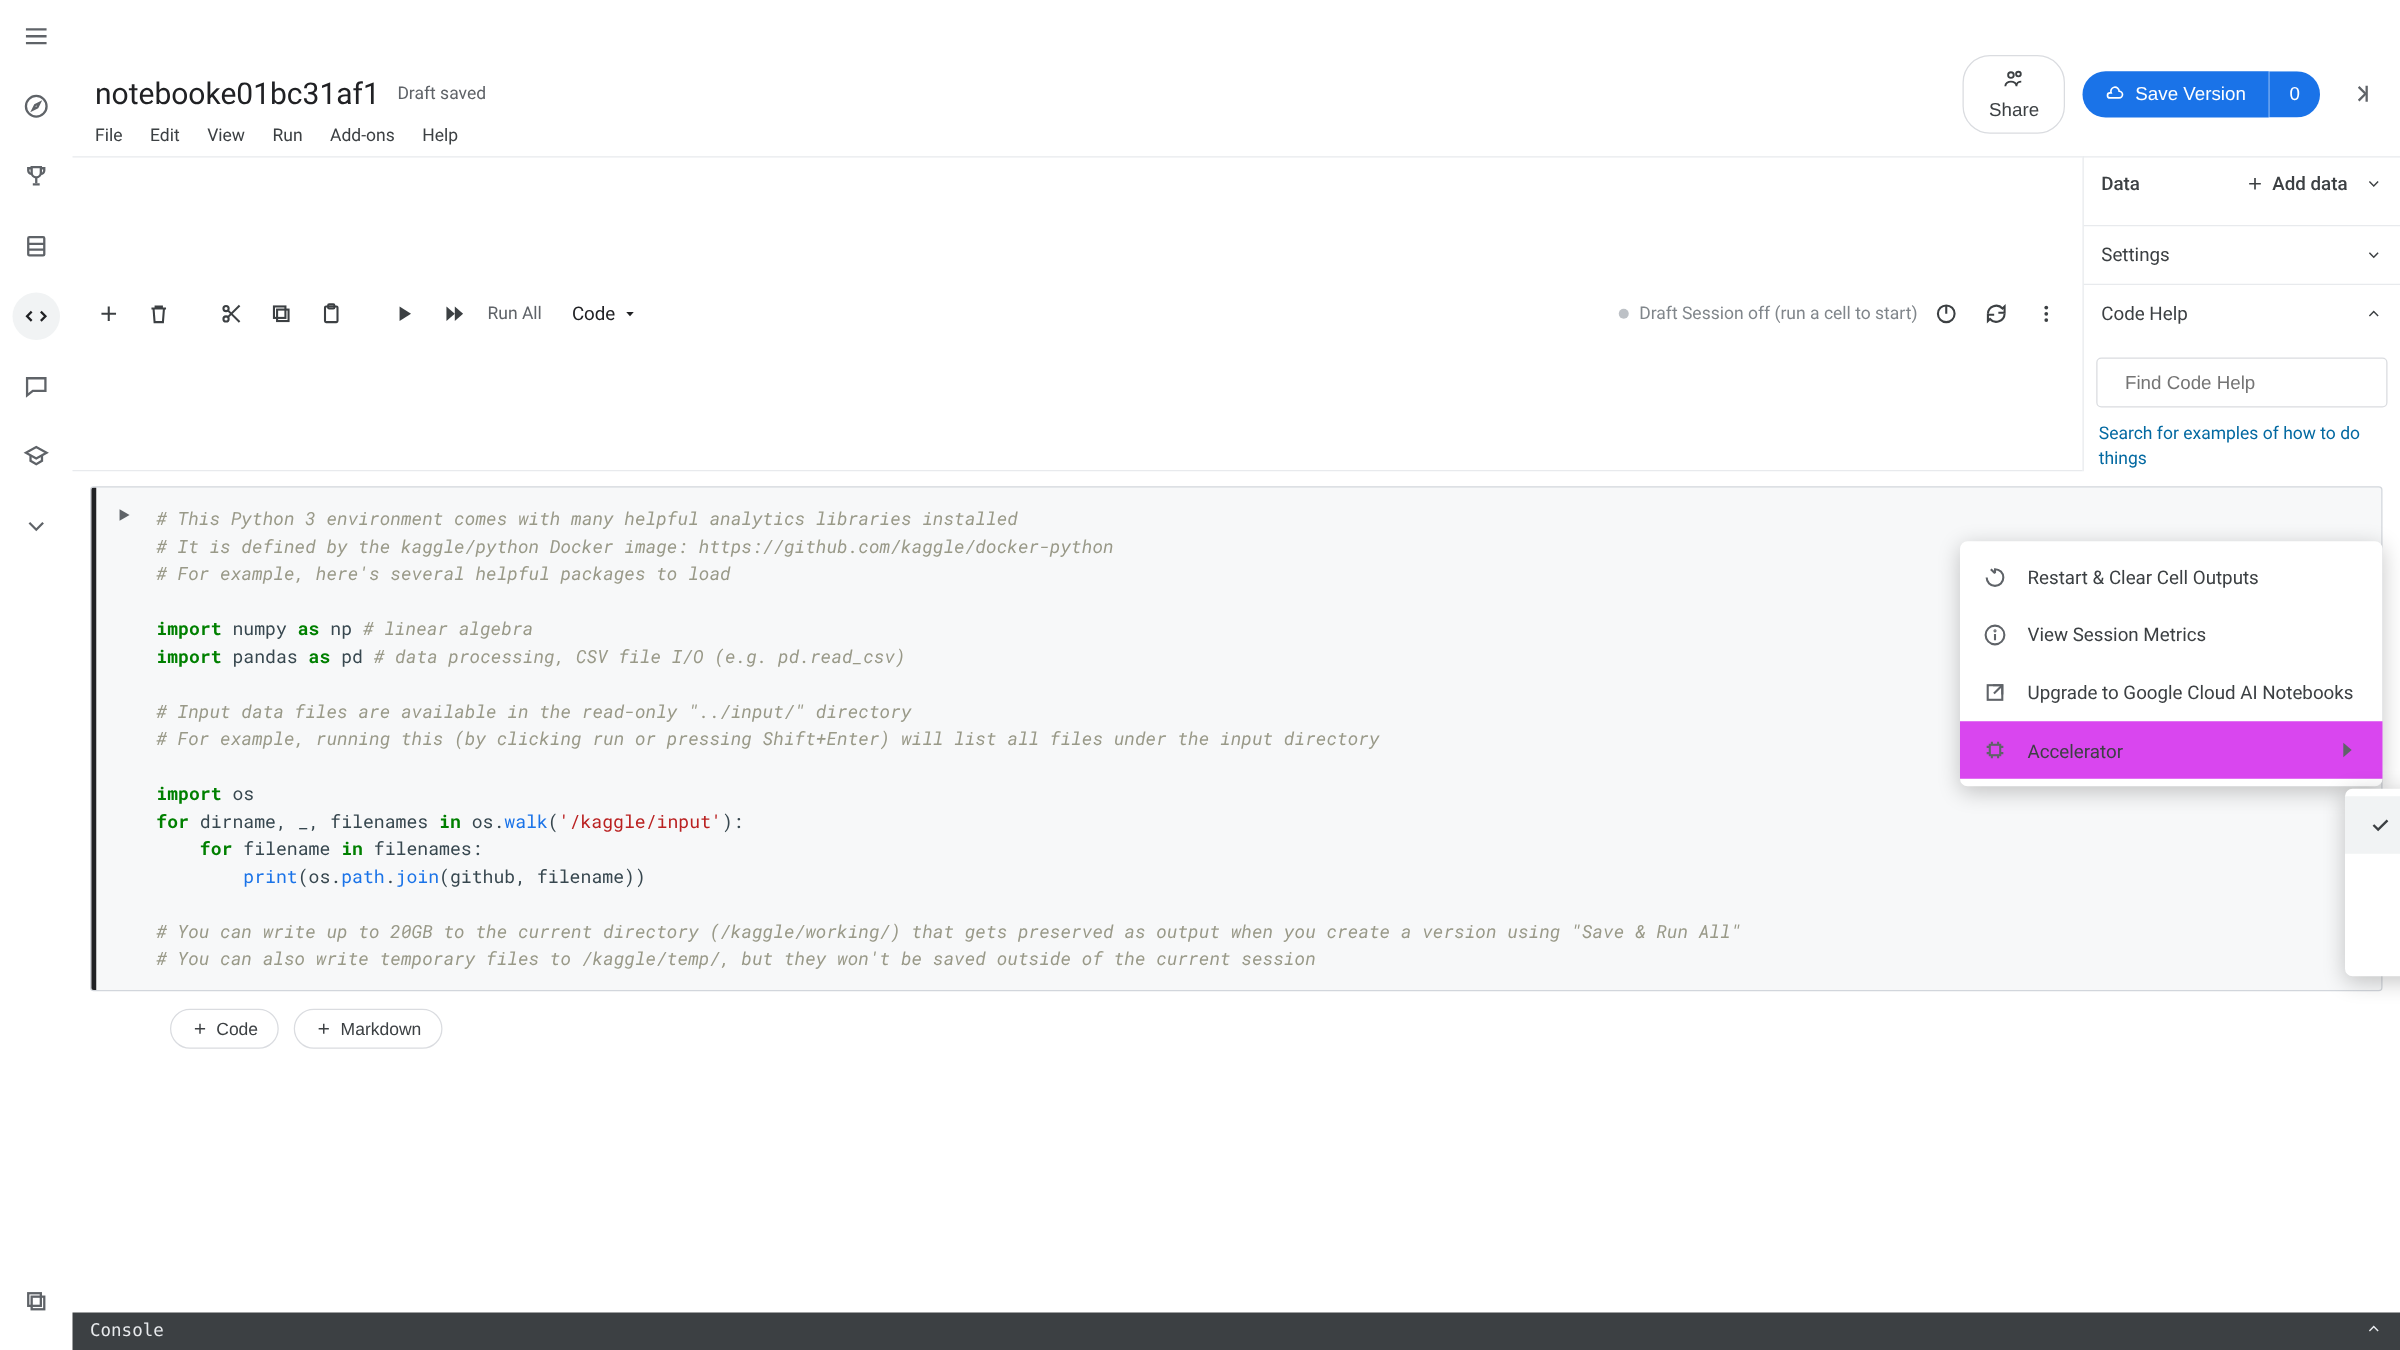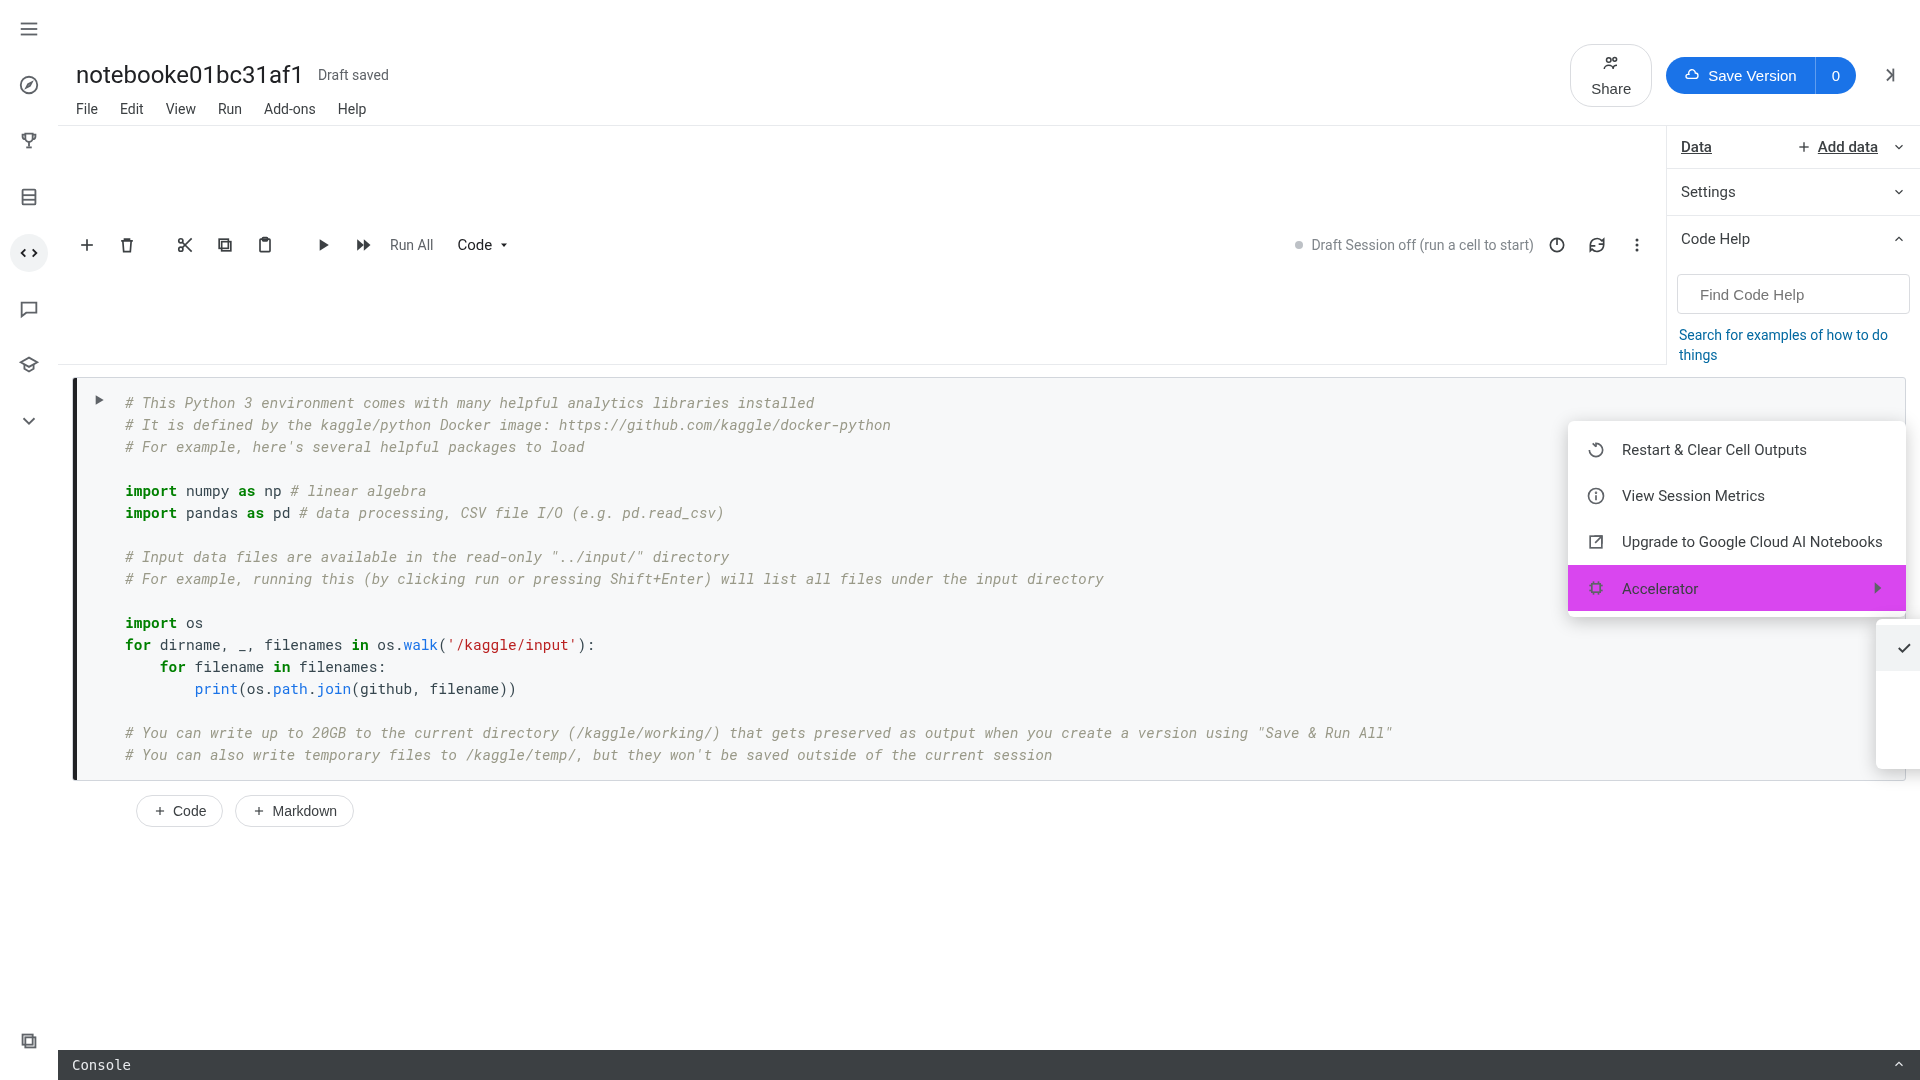--- a/index.html
+++ b/index.html
@@ -38,21 +38,21 @@
 .tbar .sep { width:12px; }
 .runall { font-size:14px; color:#5f6368; margin-left:4px; margin-right:10px; cursor:pointer; }
 .celltype { display:flex; align-items:center; gap:6px; font-size:15px; color:#202124; cursor:pointer; padding:4px 8px; }
 .tbar-right { margin-left:auto; display:flex; align-items:center; gap:6px; }
 .sess-off { font-size:14px; color:#80868b; display:flex; align-items:center; gap:8px; }
 .dot { width:8px; height:8px; border-radius:50%; background:#bdc1c6; }
 
 
 .rsb { width:254px; border-left:1px solid #e8eaed; display:flex; flex-direction:column; font-size:15px; }
 .rsb-row { display:flex; align-items:center; justify-content:space-between; padding:14px 14px; border-bottom:1px solid #e8eaed; cursor:pointer; color:#3c4043; }
-.rsb-row.hdrow { font-weight:500; padding-top:12px; padding-bottom:12px;text-decoration:underline; }
+.rsb-row.hdrow { font-weight:500; padding-top:12px; padding-bottom:24px; }
 .add-data { display:flex; align-items:center; gap:6px; font-weight:500; }
 .search-box { margin:12px 10px; border:1px solid #dadce0; border-radius:4px; display:flex; align-items:center; padding:10px 12px; gap:10px; color:#5f6368; }
 .search-box input { border:none; outline:none; font-size:15px; flex:1; color:#3c4043; }
 .helptxt { padding:0 12px; font-size:14px; color:#0369a1; line-height:1.4; }
 
 
 .content { flex:1; display:flex; min-height:0; }
 .nbarea { flex:1; position:relative; overflow:hidden; }
 
 

